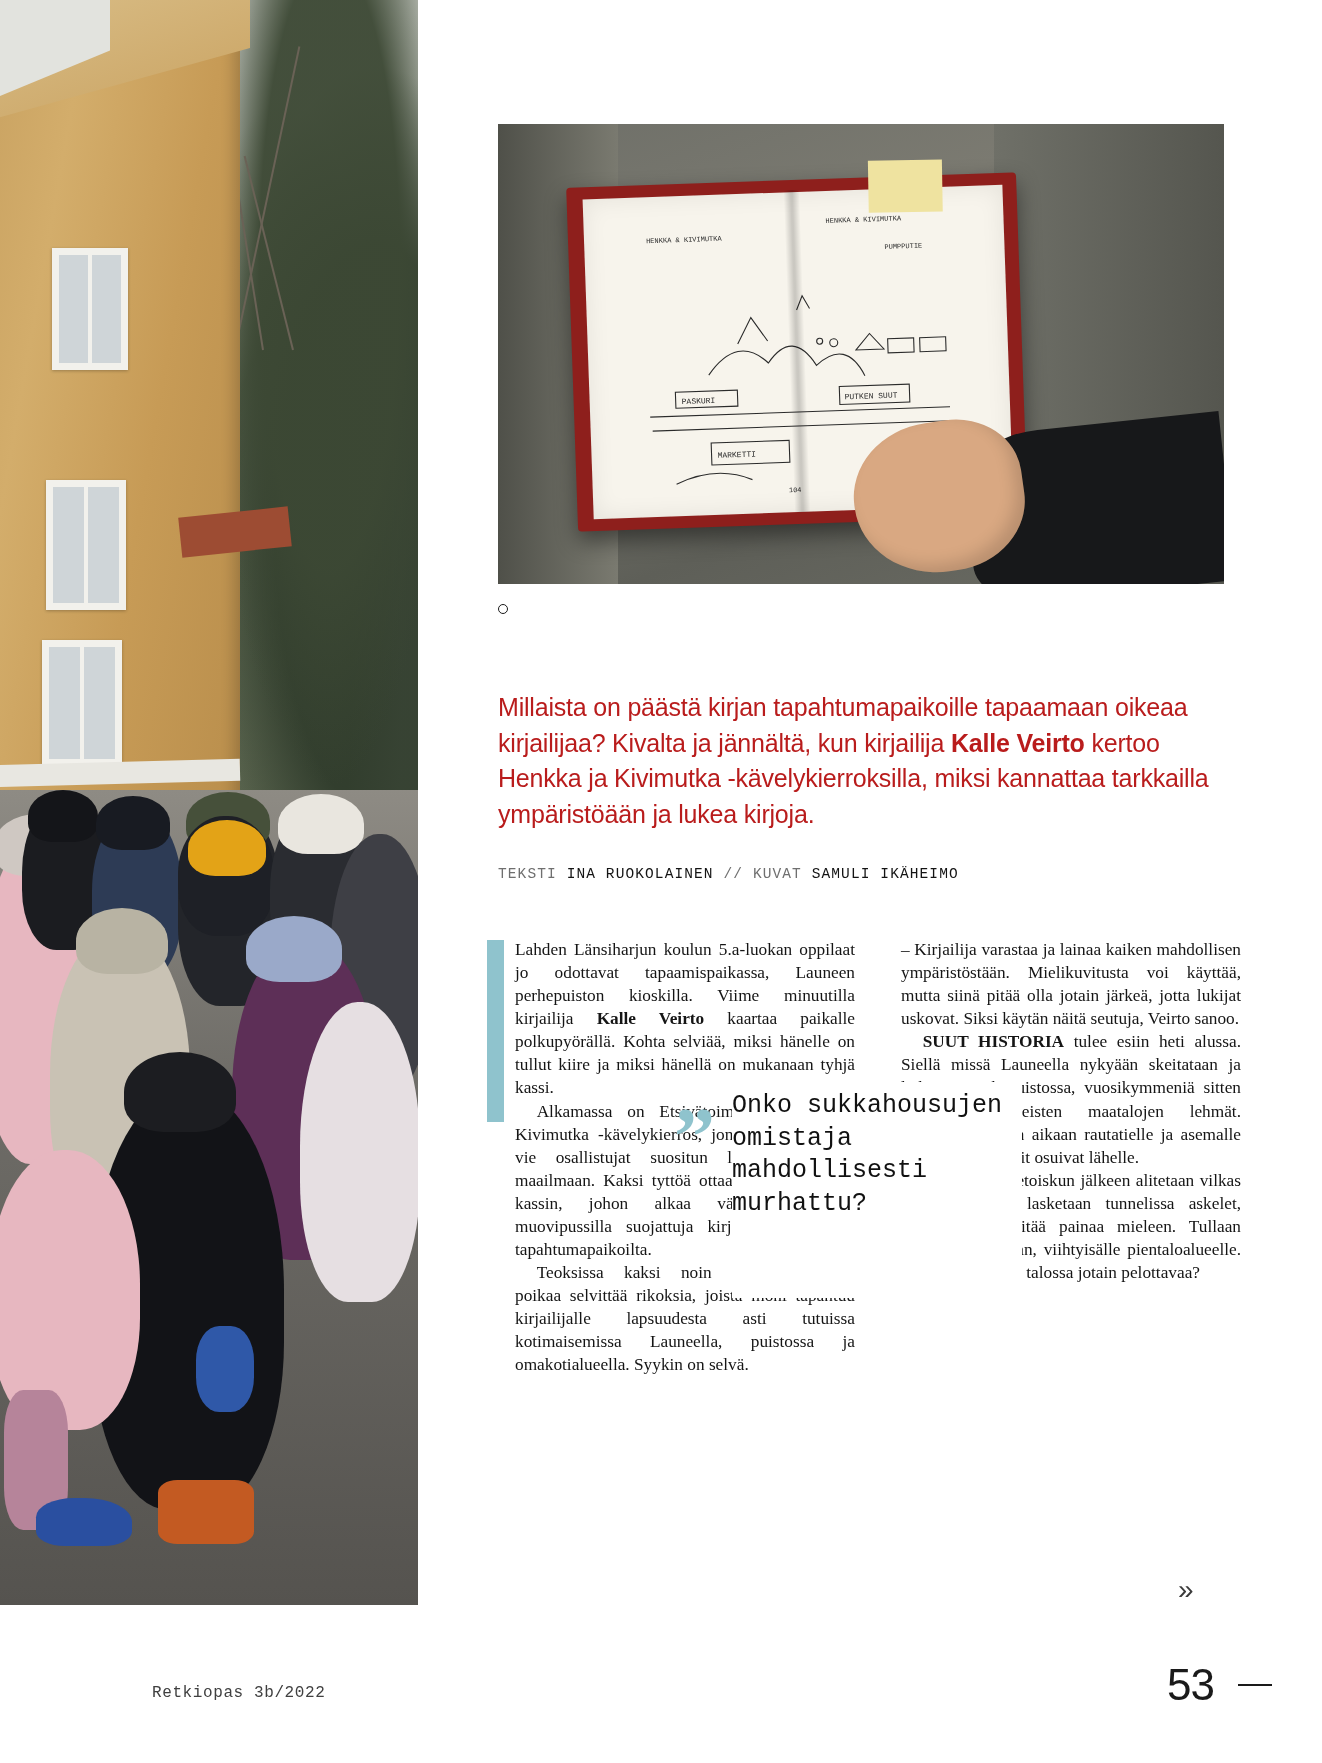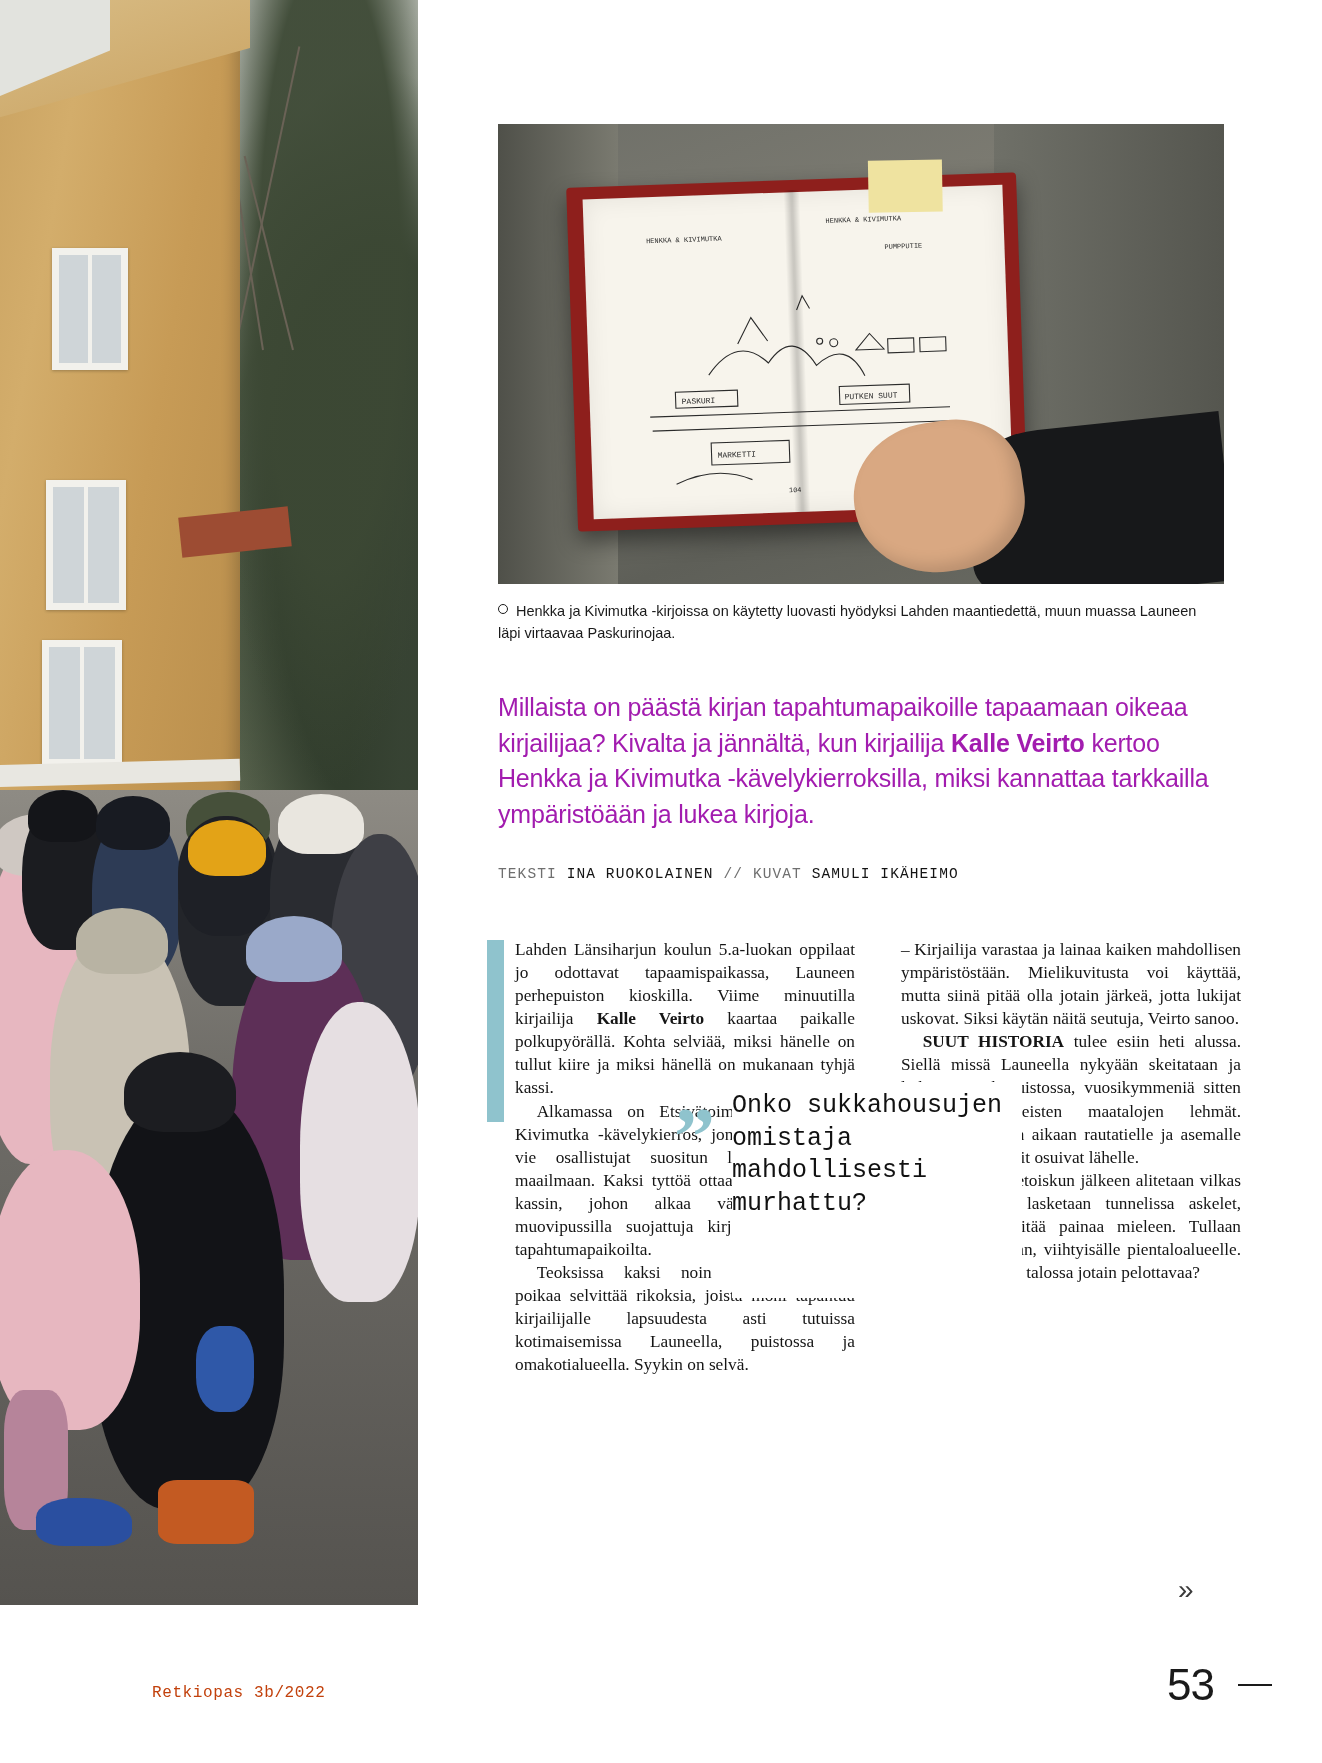--- a/index.html
+++ b/index.html
@@ -195,21 +195,21 @@
     vertical-align: 2px;
   }
 
   .standfirst {
     position: absolute;
     left: 0; top: 690px;
     width: 716px;
     font-family: "Liberation Sans", sans-serif;
     font-size: 25px;
     line-height: 1.42;
-    color: #a21caf;
+    color: #b91c1c;
     letter-spacing: -0.2px;
   }
   .standfirst b { font-weight: 700; }
 
   .byline {
     position: absolute;
     left: 0; top: 866px;
     font-family: Liberation Mono, monospace;
     font-size: 14.5px;
     letter-spacing: 1.1px;
@@ -281,21 +281,21 @@
     color: #3b3b3b;
     font-family: "Liberation Sans", sans-serif;
   }
 
   .footer-left {
     position: absolute;
     left: 152px; top: 1684px;
     font-family: "Liberation Mono", monospace;
     font-size: 16px;
     letter-spacing: .6px;
-    color: #c2410c;
+    color: #404040;
   }
   .folio {
     position: absolute;
     right: 50px; top: 1660px;
     display: flex;
     align-items: center;
     gap: 24px;
   }
   .folio .num {
     font-family: "Liberation Sans", sans-serif;
@@ -411,21 +411,21 @@
         </div>
         <div class="book-gutter"></div>
         <div class="sticky"></div>
       </div>
 
       <div class="sleeve"></div>
       <div class="hand"></div>
     </div>
 
     <div class="caption">
-      <span class="dot"></span><span>Henkka ja Kivimutka -kirjoissa on käytetty luovasti hyödyksi Lahden maantiedettä, muun muassa Launeen läpi virtaavaa Paskurinojaa.</span>
+      <span class="dot"></span>
     </div>
 
     <div class="standfirst">
       <span>Millaista on päästä kirjan tapahtumapaikoille tapaamaan oikeaa kirjailijaa? Kivalta ja jännältä, kun kirjailija </span><b>Kalle Veirto</b><span> kertoo Henkka ja Kivimutka -kävelykierroksilla, miksi kannattaa tarkkailla ympäristöään ja lukea kirjoja.</span>
     </div>
 
     <div class="byline">
       <span>TEKSTI</span>
       <span class="nm">INA RUOKOLAINEN</span>
       <span>//</span>

